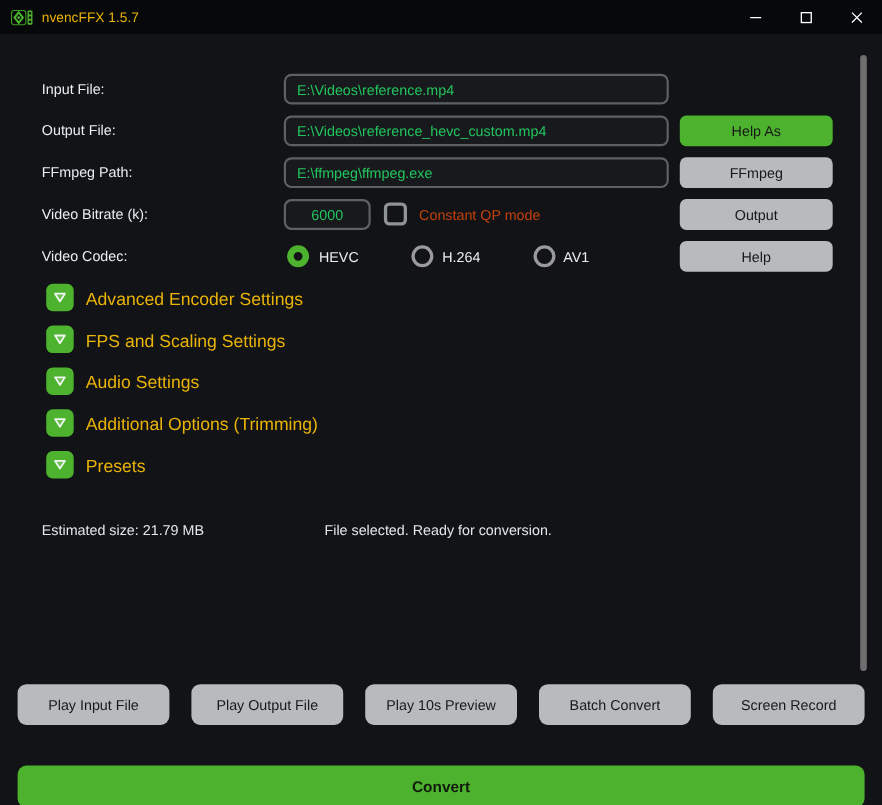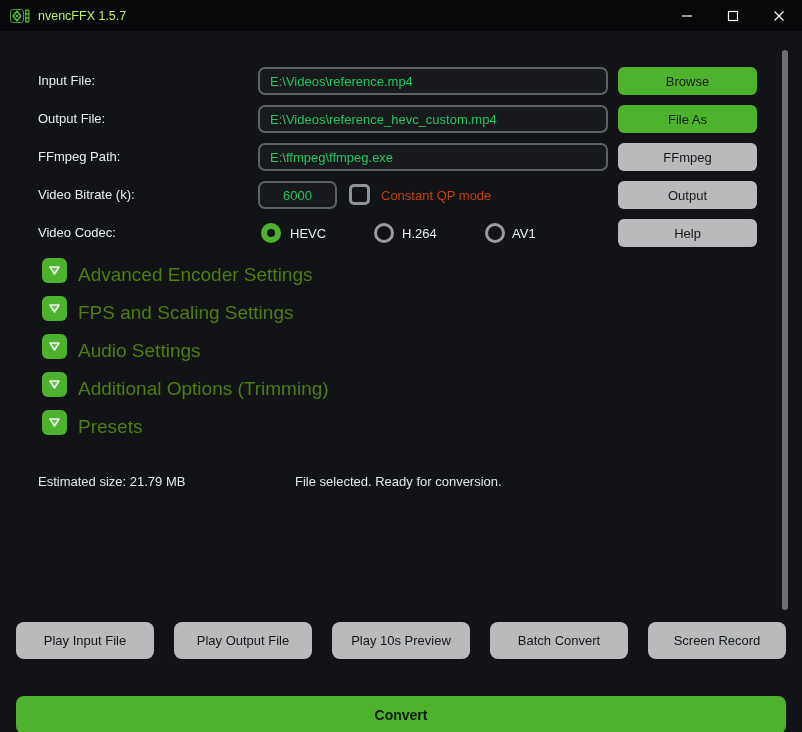--- a/index.html
+++ b/index.html
@@ -14,21 +14,21 @@
     color: #e9edf1;
   }
 
   
   .titlebar {
     position: absolute; top: 0; left: 0; right: 0; height: 31px;
     background: #060809;
     display: flex; align-items: center;
   }
   .app-icon { margin-left: 10px; width: 20px; height: 16px; display: flex; align-items: center; }
-  .title-text { margin-left: 8px; font-size: 12.5px; color: #bef264; }
+  .title-text { margin-left: 8px; font-size: 12.5px; color: #eab308; }
   .win-controls { margin-left: auto; display: flex; height: 31px; }
   .win-btn { width: 46px; height: 31px; display: flex; align-items: center; justify-content: center; cursor: default; }
 
   
   .row-label { position: absolute; left: 38px; font-size: 13px; color: #e9edf1; line-height: 28px; height: 28px; }
   .text-field {
     position: absolute; left: 258px; width: 350px; height: 28px;
     background: #17191c;
     border: 2px solid #5d6164; border-radius: 7px;
     color: #22c55e; font-size: 13px; font-family: "Liberation Sans", sans-serif;
@@ -58,21 +58,21 @@
   }
   .radio.selected { border: 6px solid #4db32e; }
   .radio-label { position: absolute; font-size: 13px; color: #e9edf1; }
 
   
   .section-btn {
     position: absolute; left: 42px; width: 25px; height: 25px;
     background: #4db32e; border: none; border-radius: 6px;
     display: flex; align-items: center; justify-content: center; cursor: pointer;
   }
-  .section-label { position: absolute; left: 78px; font-size: 19px; color: #4d7c0f; }
+  .section-label { position: absolute; left: 78px; font-size: 16px; color: #eab308; }
 
   
   .status-text { position: absolute; font-size: 13px; color: #e3e7eb; margin-top: 21px; }
 
   
   .bottom-bar {
     position: absolute; left: 16px; top: 622px; width: 770px; height: 37px;
     display: flex; gap: 20px;
   }
   .bottom-btn {
@@ -126,25 +126,24 @@
       <div class="win-btn">
         <svg width="12" height="12" viewBox="0 0 12 12">
             <path d="M1.5 1.5 L10.5 10.5 M10.5 1.5 L1.5 10.5" stroke="#ffffff" stroke-width="1.2"></path>
           </svg>
       </div>
     </div>
   </div>
 
   <span class="row-label" style="top:67px">Input File:</span>
   <input class="text-field" style="top: 67px;" type="text" value="E:\Videos\reference.mp4">
-  <button class="side-btn btn-green" style="top:67px">Browse</button>
 
   <span class="row-label" style="top:105px">Output File:</span>
   <input class="text-field" style="top: 105px;" type="text" value="E:\Videos\reference_hevc_custom.mp4">
-  <button class="side-btn btn-green" style="top:105px">File As</button>
+  <button class="side-btn btn-green" style="top:105px">Help As</button>
 
   <span class="row-label" style="top:143px">FFmpeg Path:</span>
   <input class="text-field" style="top: 143px;" type="text" value="E:\ffmpeg\ffmpeg.exe">
   <button class="side-btn btn-gray" style="top:143px">FFmpeg</button>
 
   <span class="row-label" style="top:181px">Video Bitrate (k):</span>
   <input class="text-field small-field" style="top: 181px;" type="text" value="6000">
   <div class="checkbox" style="left:349px; top:184px"></div>
   <span class="inline-label" style="left:381px; top:188px">Constant QP mode</span>
   <button class="side-btn btn-gray" style="top:181px">Output</button>

